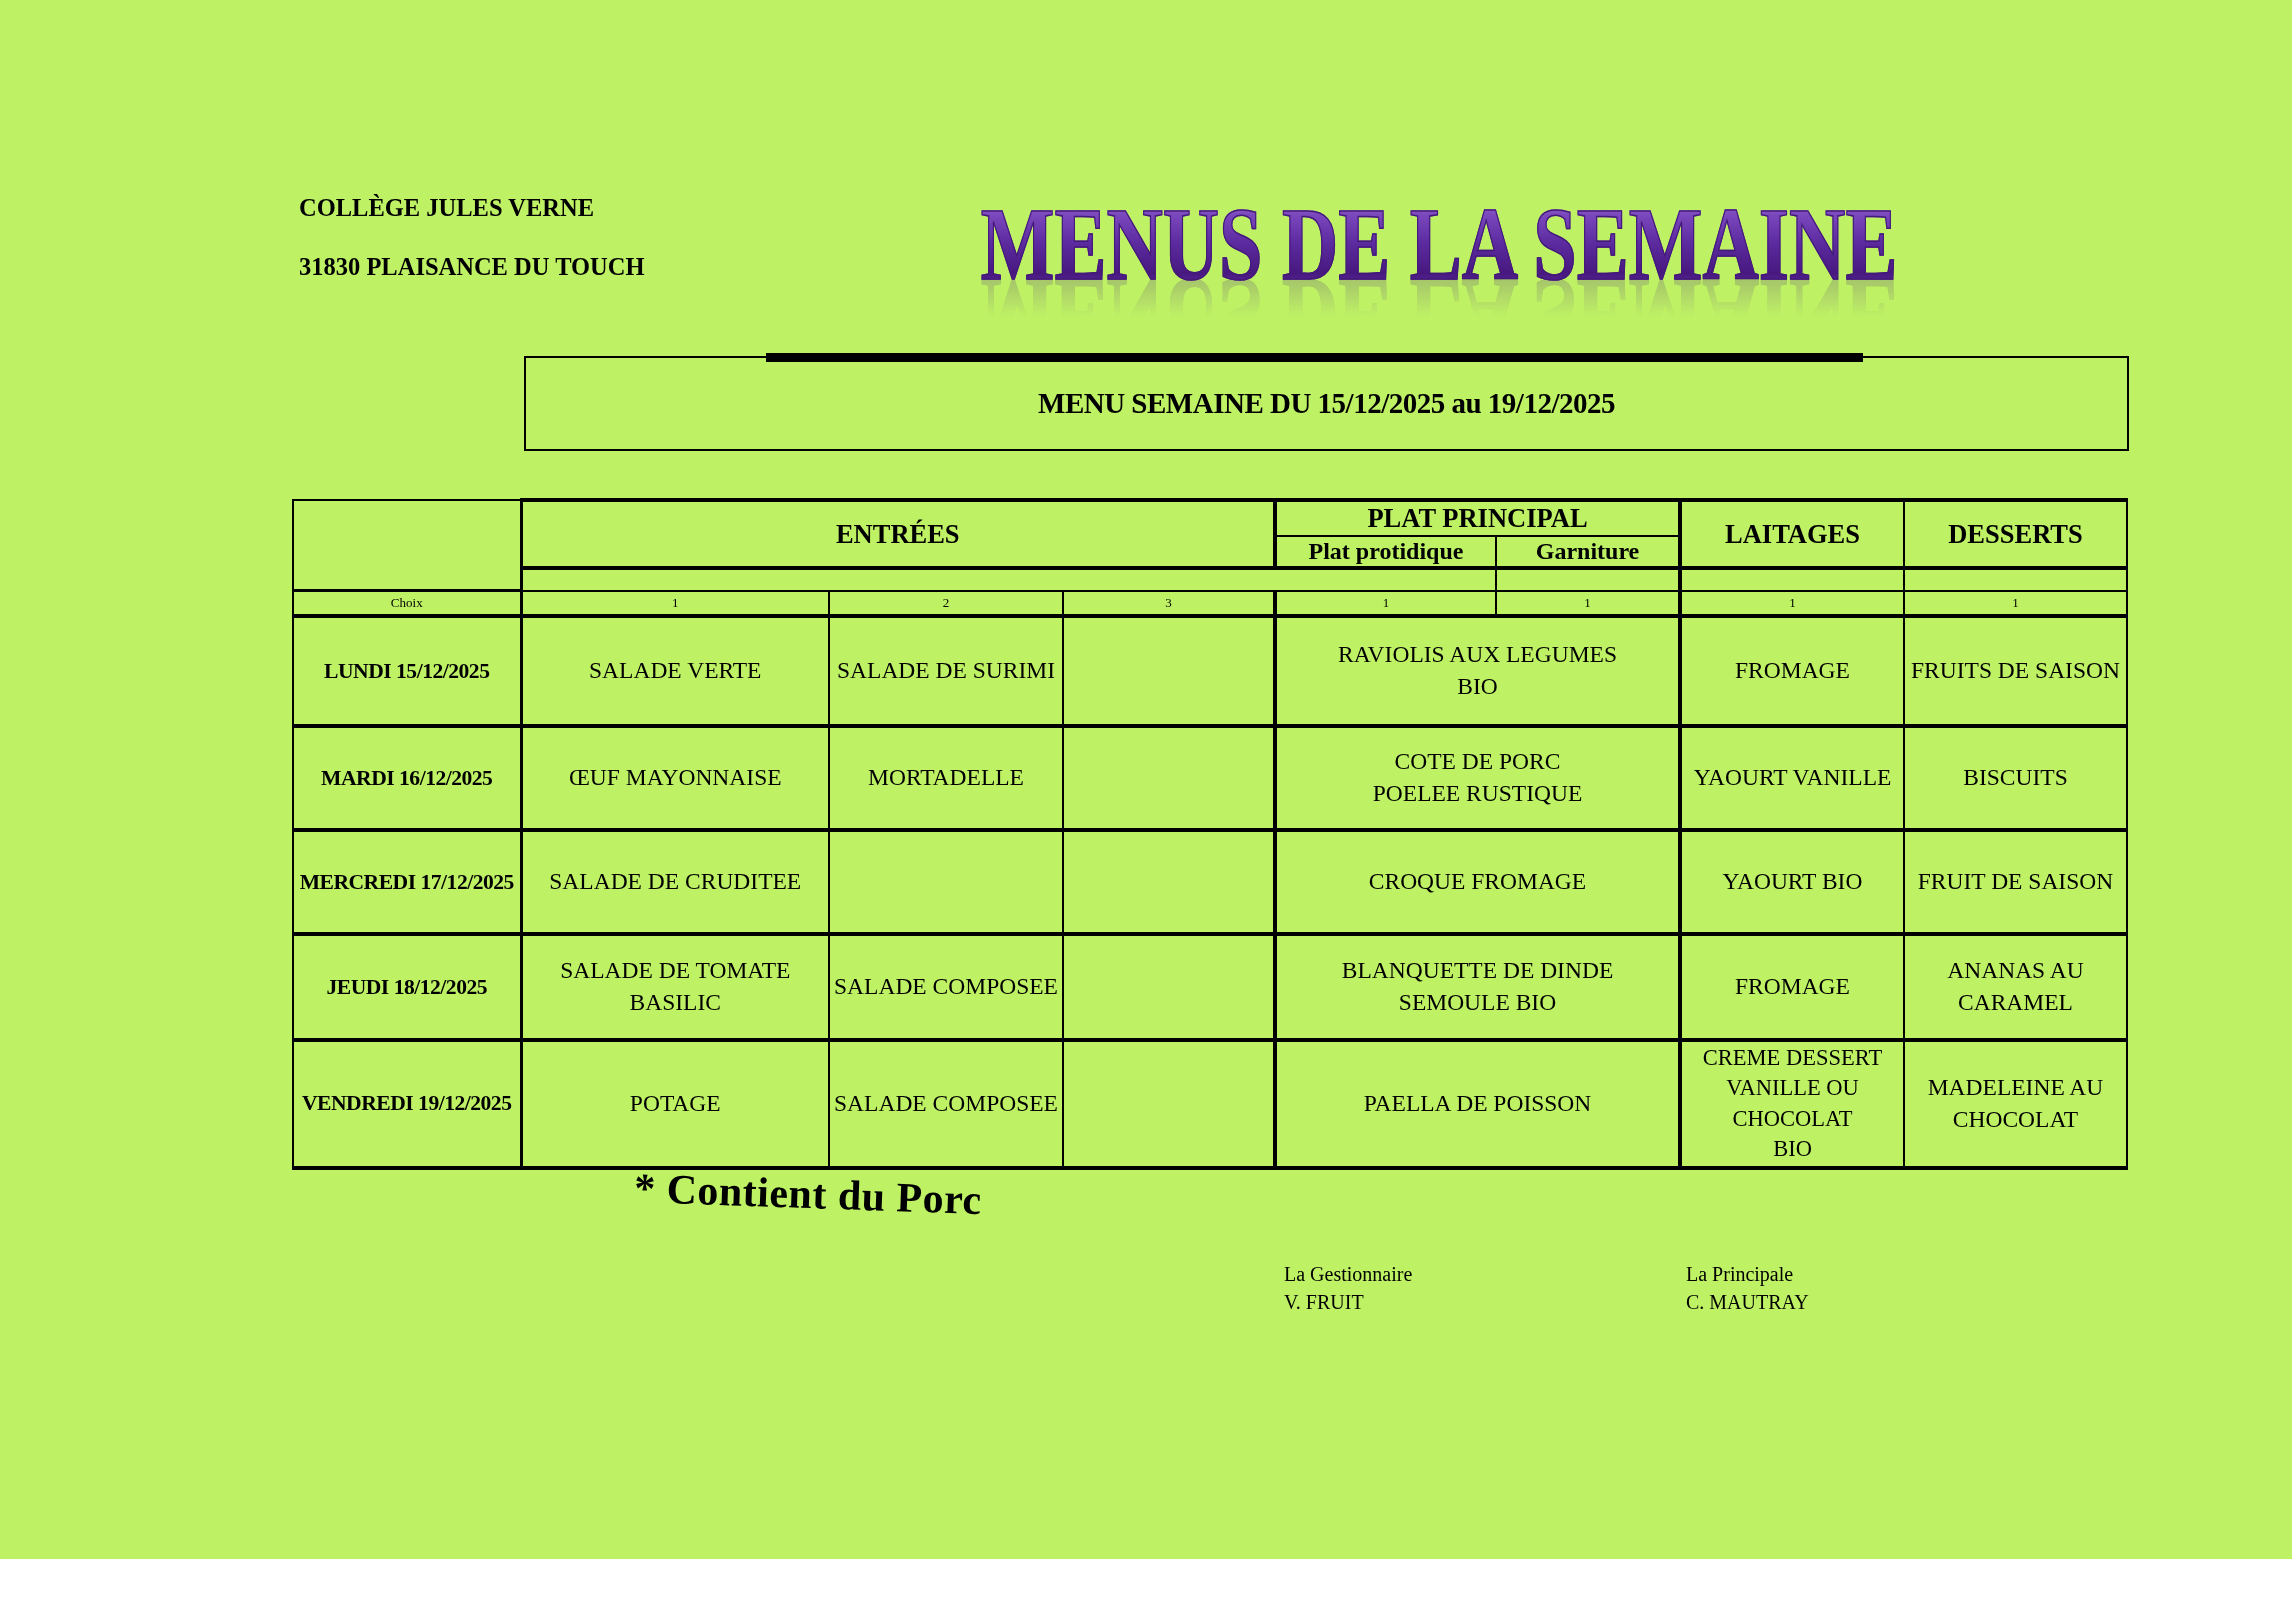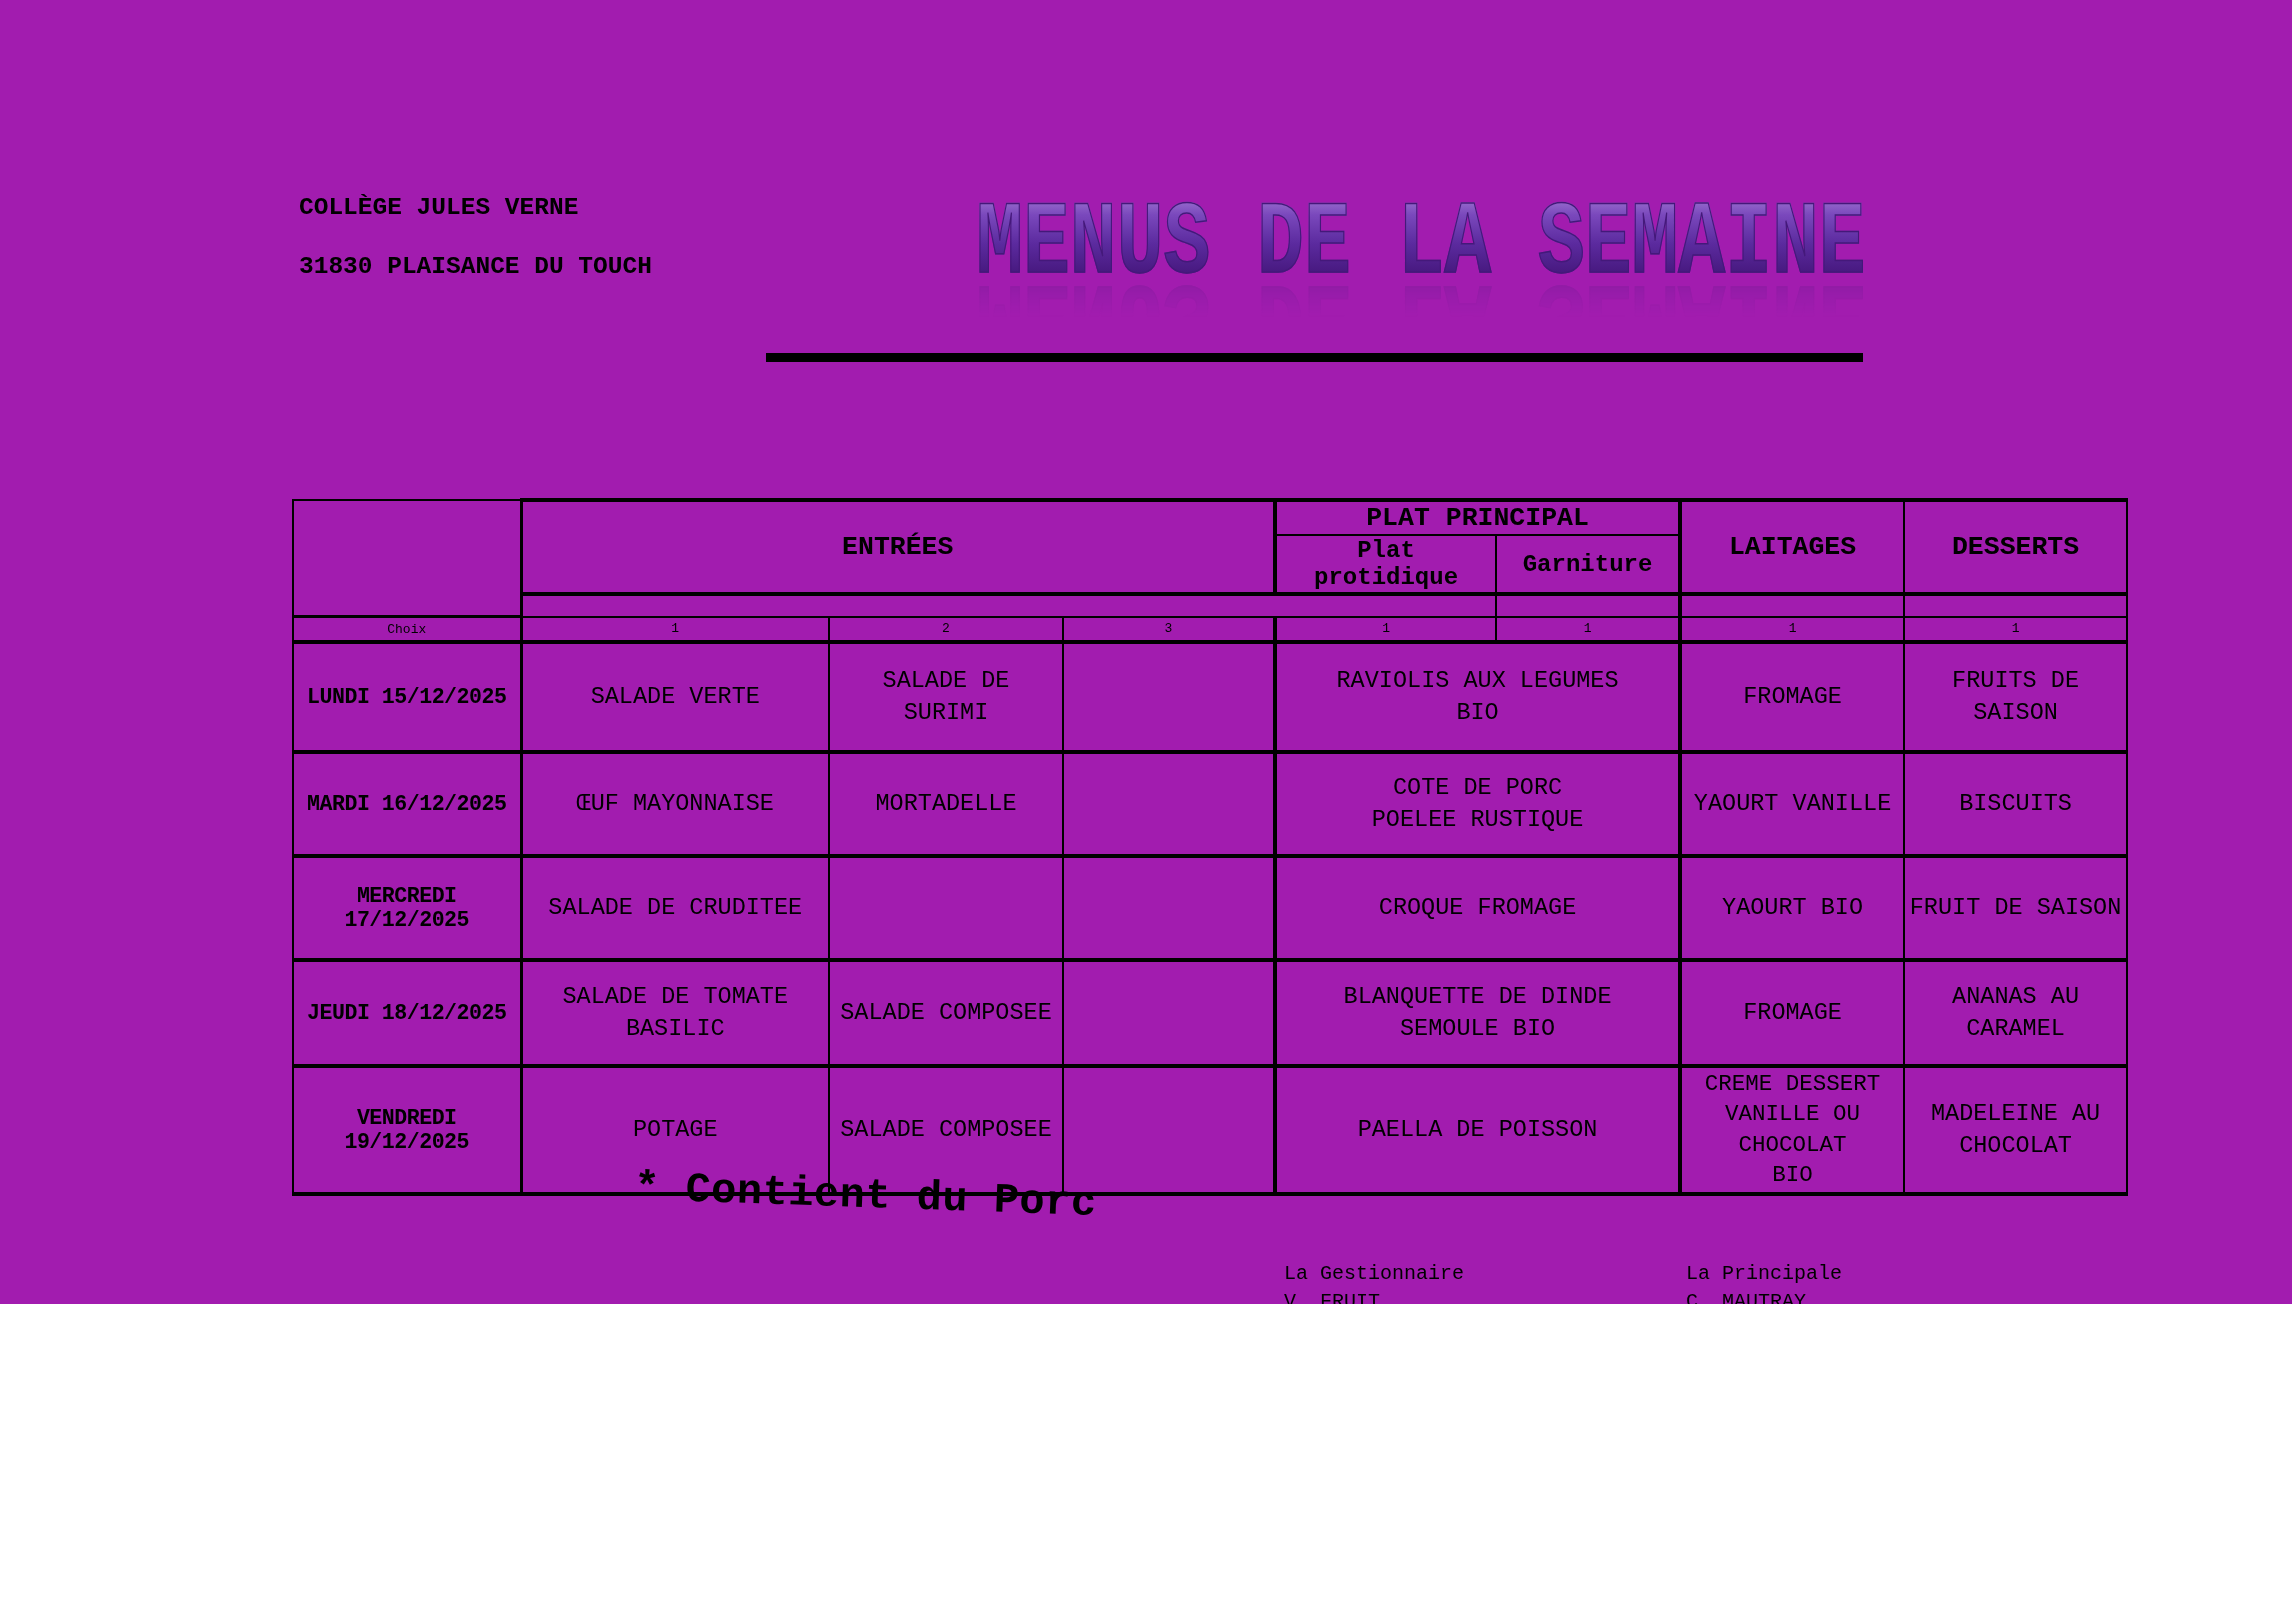--- a/index.html
+++ b/index.html
@@ -1,20 +1,20 @@
 <!DOCTYPE html>
 <html><head>
 <meta charset="utf-8">
 <style>
   html,body{margin:0;padding:0;background:#fff;}
   .page{
     position:relative;
-    width:2293px;height:1304px;
-    background:#a21caf;
-    font-family:Liberation Mono, monospace;
+    width:2293px;height:1559px;
+    background:#bef264;
+    font-family:Liberation Serif, serif;
     color:#000;
     overflow:hidden;
   }
   
   .school-line1{position:absolute;left:299px;top:194px;font-size:24.5px;font-weight:bold;letter-spacing:0px;}
   .school-line2{position:absolute;left:299px;top:253px;font-size:24.5px;font-weight:bold;text-align:center;}
 
   
   .title-wrap{position:absolute;left:828px;top:192px;width:980px;text-align:left;line-height:0;}
   .title-line{
@@ -99,20 +99,21 @@
   <div class="school-line1">COLLÈGE JULES VERNE</div>
   <div class="school-line2">31830 PLAISANCE DU TOUCH</div>
 
   <div class="title-wrap">
     <div class="title-line">MENUS DE LA SEMAINE</div><br>
     <div class="title-line title-reflection">MENUS DE LA SEMAINE</div>
   </div>
 
   <div class="banner-topline"></div>
 
+  <div class="week-banner">MENU SEMAINE DU 15/12/2025 au 19/12/2025</div>
 
   <div class="menu-table-wrap">
     <table class="menu">
       <colgroup>
         <col style="width:228px">
         <col style="width:308px">
         <col style="width:234px">
         <col style="width:212px">
         <col style="width:221px">
         <col style="width:184px">

